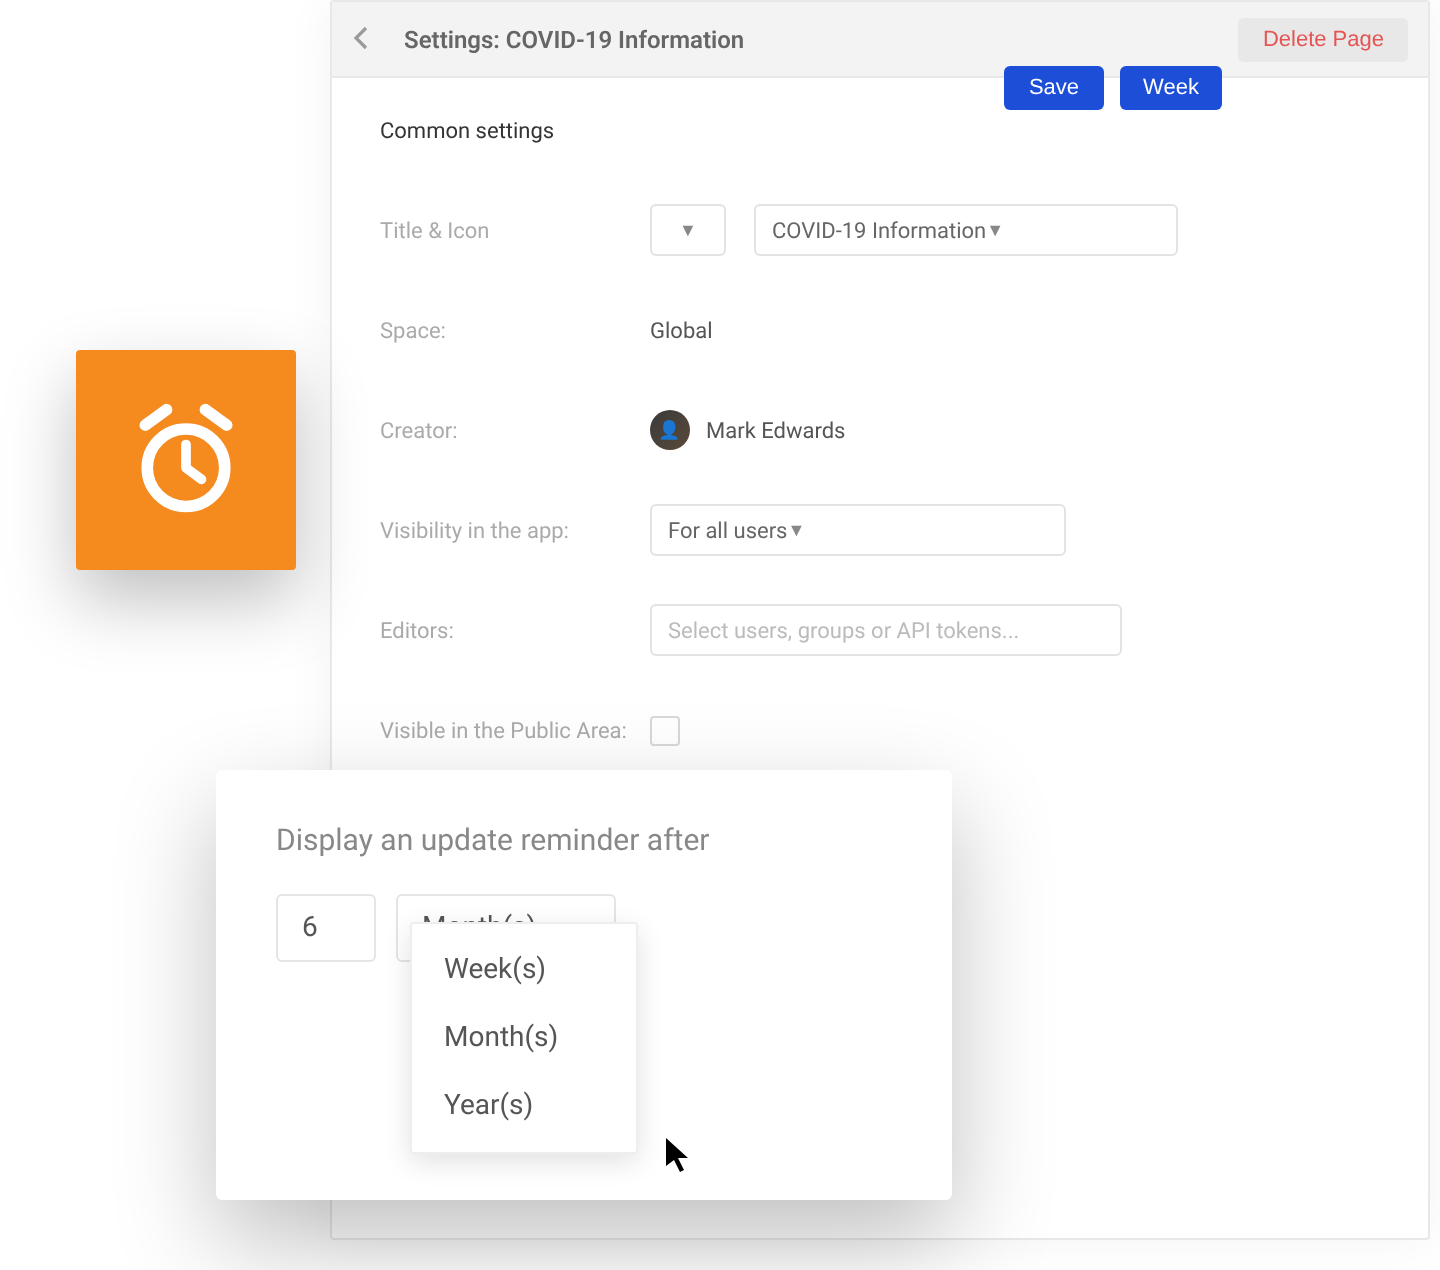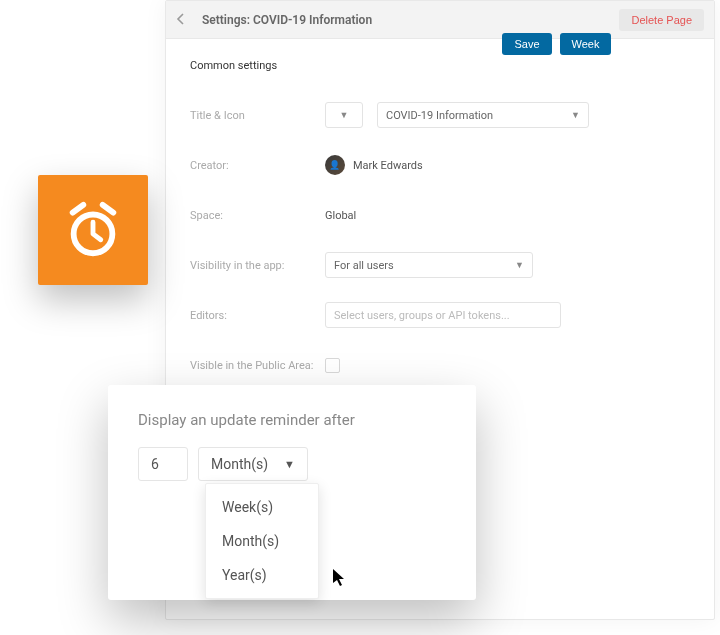--- a/index.html
+++ b/index.html
@@ -20,32 +20,32 @@
       align-items: center;
       height: 38px;
       background: #f3f3f3;
       border-bottom: 1px solid #e8e8e8;
       padding: 0 10px;
       gap: 8px;
     }
     .header .back { color: #9a9a9a; cursor: pointer; }
     .header .title { font-size: 12px; color: #666; font-weight: 600; flex: 0 0 auto; margin-right: auto; margin-left: 8px; }
     .btn { font-size: 11px; padding: 5px 12px; border-radius: 3px; border: none; cursor: pointer; }
-    .btn-primary { background: #0369a1; color: #fff; margin-top: 48px; }
+    .btn-primary { background: #1d4ed8; color: #fff; margin-top: 48px; }
     .btn-danger { background: #e8e8e8; color: #e55353; }
     
     .body { padding: 20px 24px; }
     .section-title { font-size: 11px; color: #333; font-weight: 400; margin-bottom: 28px; }
     
     .row { display: flex; align-items: center; min-height: 30px; margin-bottom: 20px; }
     .row .label { width: 135px; font-size: 11px; color: #aaa; flex-shrink: 0; }
     .row .value { font-size: 11px; color: #555; display: flex; align-items: center; gap: 8px; }
     
     .select {
-      display: inline-flex; align-items: center; justify-content: space-between;
+      display: inline-flex; align-items: center; 
       border: 1px solid #e3e3e3; border-radius: 3px;
       height: 26px; padding: 0 8px; font-size: 11px; color: #666; background: #fff;
       cursor: pointer;
     }
     .select .caret { font-size: 9px; color: #888; }
     
     .icon-select { width: 38px; justify-content: center; }
     .title-select { width: 212px; margin-left: 6px; }
     .visibility-select { width: 208px; }
     .editors-input { width: 236px; color: #bbb; }
@@ -95,21 +95,21 @@
     }
     .unit-select {
       width: 110px; height: 34px; border: 1px solid #e5e5e5; border-radius: 3px;
       font-size: 14px; color: #555; padding: 0 12px; display: flex; align-items: center; justify-content: space-between;
       cursor: pointer;
     }
     .unit-select .caret { font-size: 11px; }
     
     .dropdown {
       position: absolute;
-      left: 97px; top: 98px;
+      left: 97px; top: 76px;
       width: 114px;
       background: #fff;
       border: 1px solid #eee;
       border-radius: 2px;
       box-shadow: 0 4px 14px rgba(0,0,0,0.12);
       padding: 6px 0;
     }
     .dropdown-item { padding: 9px 16px; font-size: 14px; color: #555; cursor: pointer; }
     
     .cursor {
@@ -145,31 +145,31 @@
           <span class="caret">▼</span>
         </div>
         <div class="select title-select">
           <span>COVID-19 Information</span>
           <span class="caret">▼</span>
         </div>
       </div>
     </div>
 
     <div class="row">
+      <div class="label">Space:</div>
+      <div class="value">
+        <span>Global</span>
+      </div>
+    </div>
+
+    <div class="row">
       <div class="label">Creator:</div>
       <div class="value">
         <span class="avatar">👤</span>
         <span>Mark Edwards</span>
-      </div>
-    </div>
-
-    <div class="row">
-      <div class="label">Space:</div>
-      <div class="value">
-        <span>Global</span>
       </div>
     </div>
 
     <div class="row">
       <div class="label">Visibility in the app:</div>
       <div class="value">
         <div class="select visibility-select">
           <span>For all users</span>
           <span class="caret">▼</span>
         </div>

